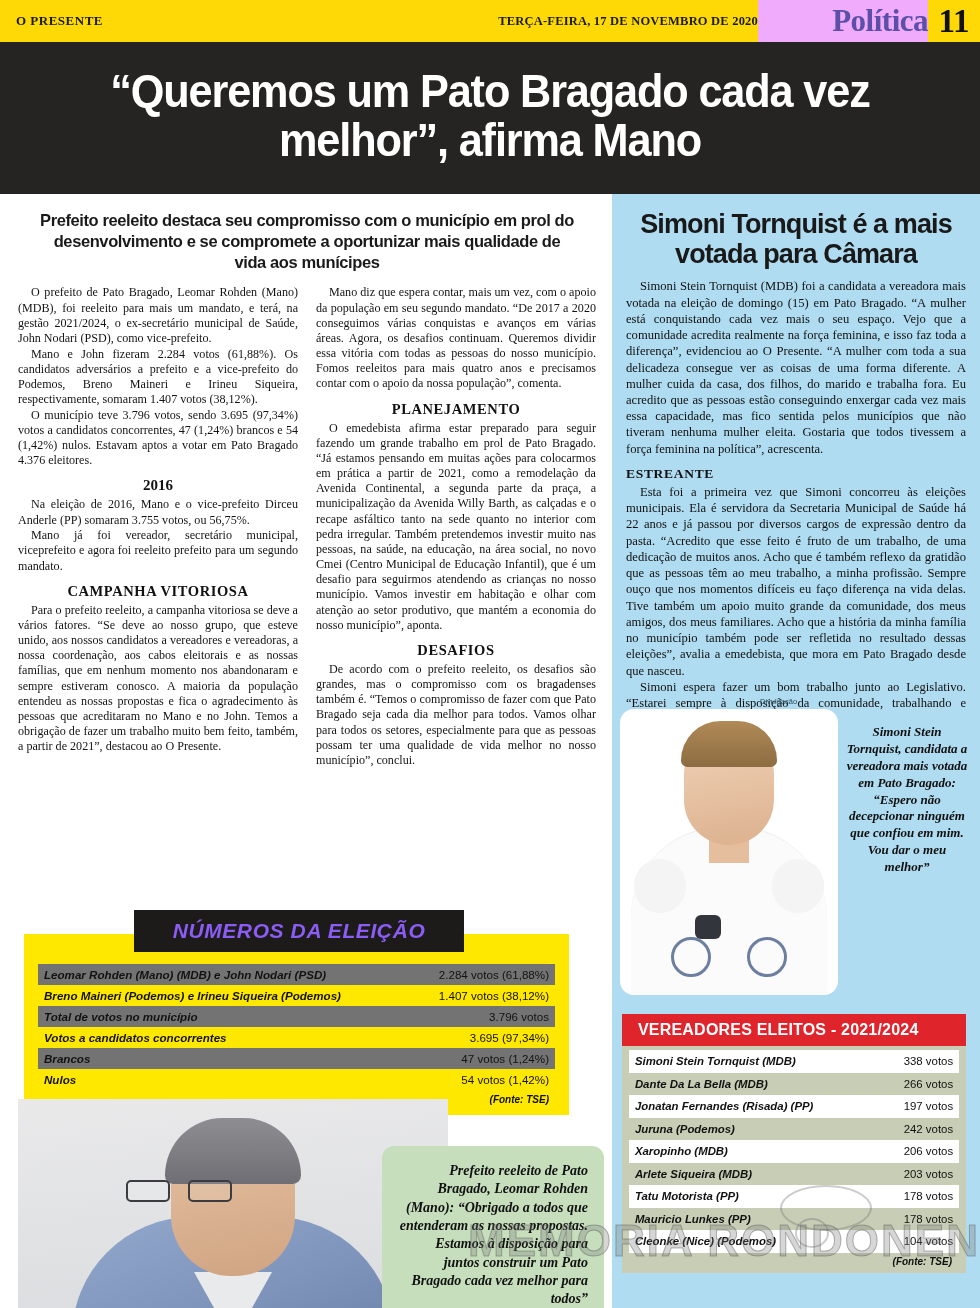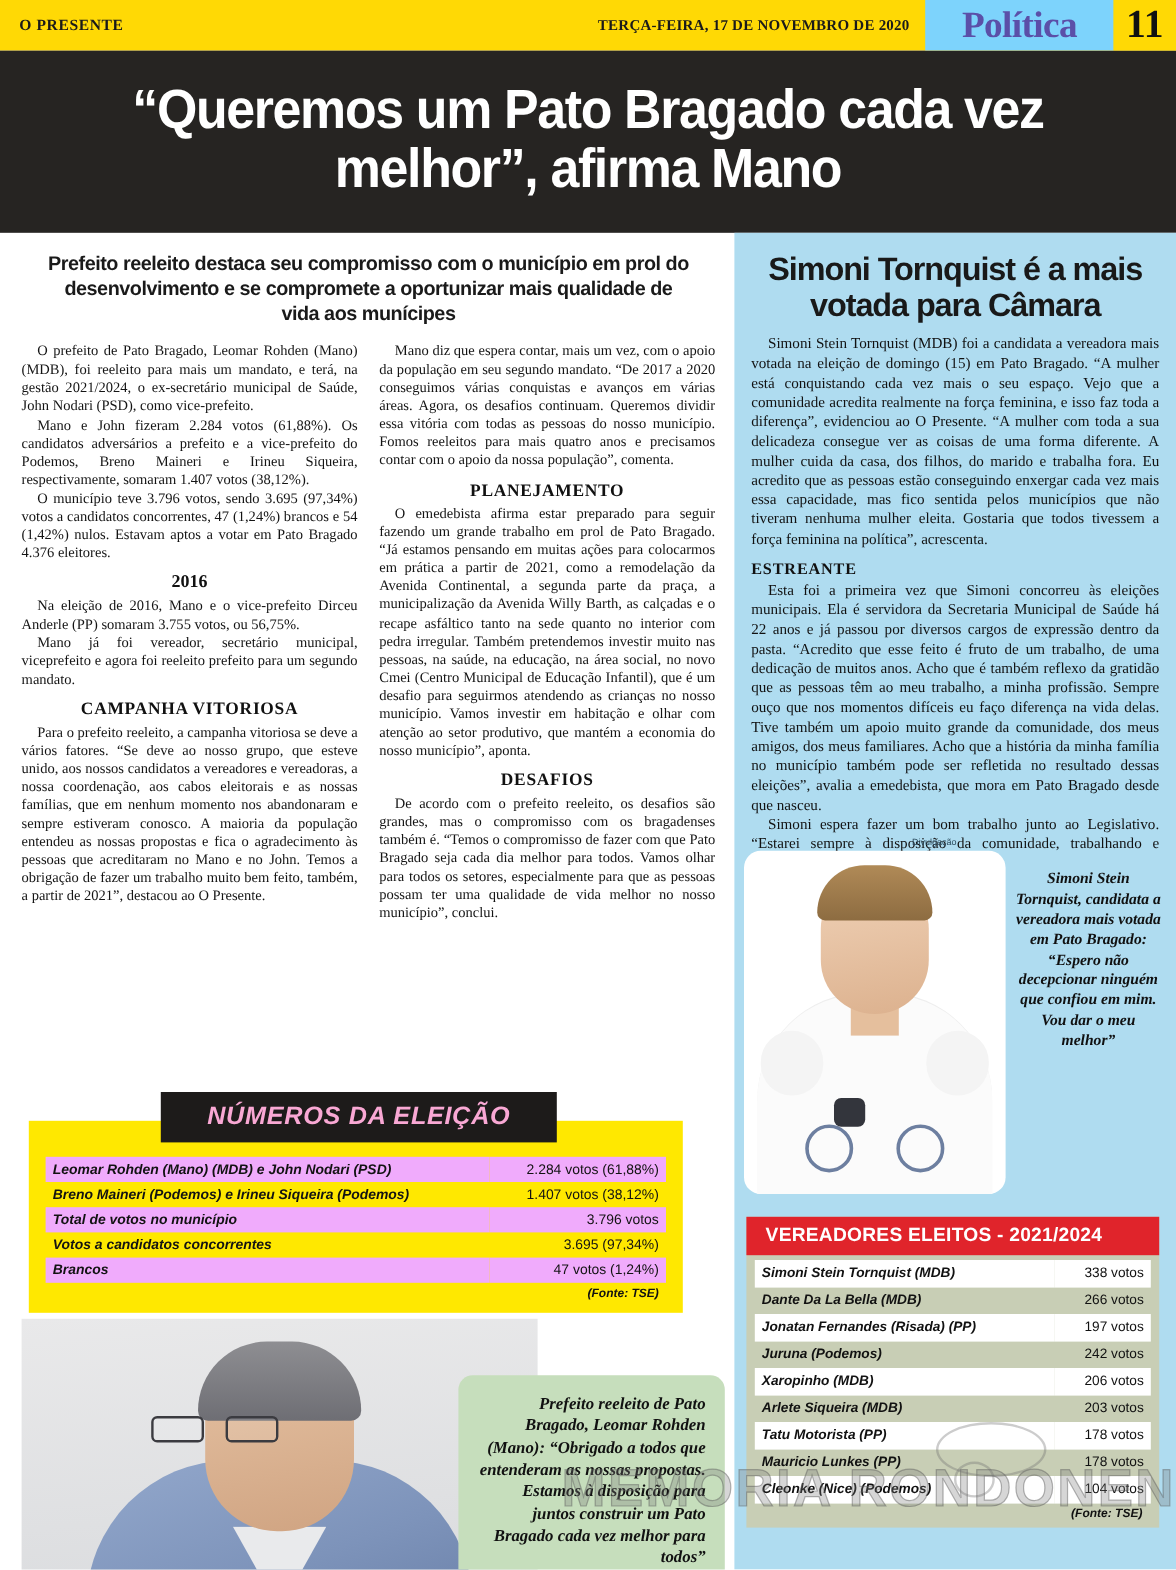--- a/index.html
+++ b/index.html
@@ -33,25 +33,25 @@
     font-family: "Liberation Serif", serif;
     font-weight: bold;
     font-size: 12.5px;
     color: #1a1a1a;
     letter-spacing: 0.2px;
   }
   .masthead-section {
     position: absolute;
     right: 52px;
     top: 0; bottom: 0;
-    width: 157px;
-    background: #7dd3fc;
+    width: 170px;
+    background: #f0abfc;
     display: flex;
     align-items: center;
-    justify-content: center;
+    justify-content: flex-end;
   }
   .masthead-section span {
     font-family: "Liberation Serif", serif;
     font-weight: bold;
     font-size: 31px;
     color: #5B4FA8;
     letter-spacing: -0.5px;
   }
   .masthead-page {
     position: absolute;
@@ -189,26 +189,26 @@
     width: 330px;
     height: 42px;
     background: #1d1b1a;
     display: flex;
     align-items: center;
     justify-content: center;
     font-family: "Liberation Sans", sans-serif;
     font-weight: bold;
     font-style: italic;
     font-size: 21px;
-    color: #f9a8d4;
+    color: #8b5cf6;
     letter-spacing: 0.6px;
   }
   .numbers-table { width: 100%; border-collapse: collapse; }
   .numbers-table tr { height: 21px; }
-  .numbers-table tr.alt { background: #f0abfc; }
+  .numbers-table tr.alt { background: #737373; }
   .numbers-table td {
     font-family: "Liberation Sans", sans-serif;
     font-size: 11.6px;
     color: #121212;
     padding: 0 6px;
   }
   .numbers-table td.label { font-weight: bold; font-style: italic; }
   .numbers-table td.value { text-align: right; white-space: nowrap; }
   .source-note {
     text-align: right;
@@ -438,20 +438,24 @@
             <td class="label">Total de votos no município</td>
             <td class="value">3.796 votos</td>
           </tr>
           <tr>
             <td class="label">Votos a candidatos concorrentes</td>
             <td class="value">3.695 (97,34%)</td>
           </tr>
           <tr class="alt">
             <td class="label">Brancos</td>
             <td class="value">47 votos (1,24%)</td>
+          </tr>
+          <tr>
+            <td class="label">Nulos</td>
+            <td class="value">54 votos (1,42%)</td>
           </tr>
         </tbody>
       </table>
       <div class="source-note">(Fonte: TSE)</div>
     </div>
 
     <div class="main-photo">
 
       <div class="ph-torso"></div>
       <div class="ph-shirtv"></div>

